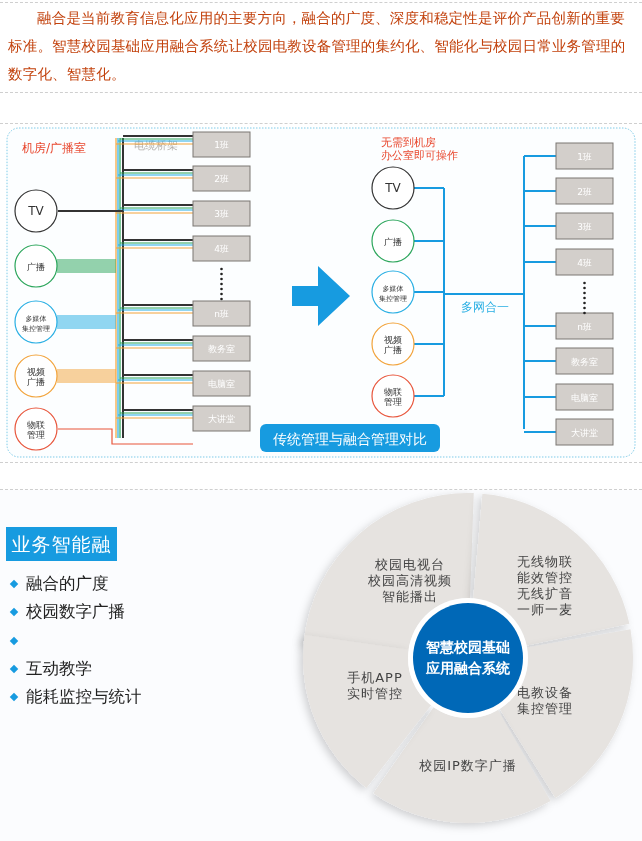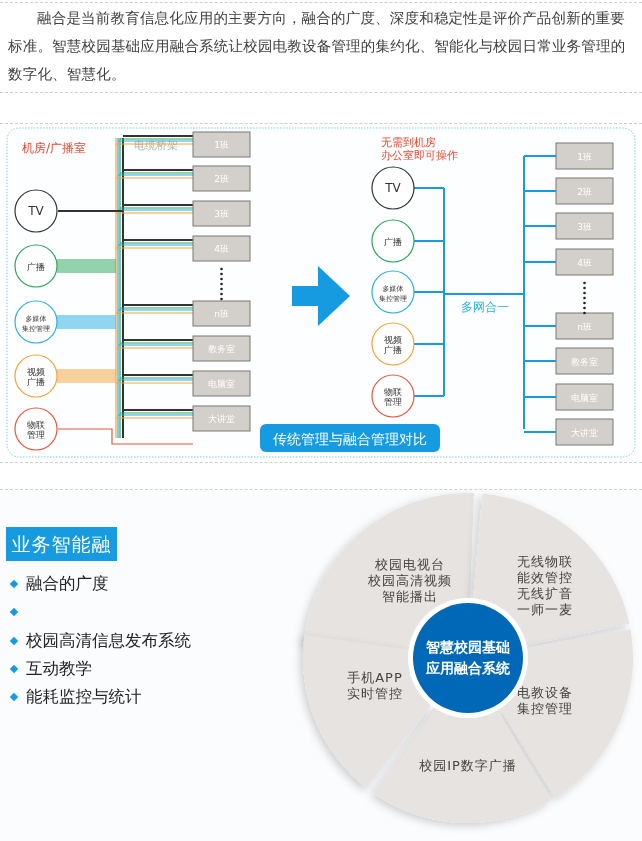--- a/index.html
+++ b/index.html
@@ -1,19 +1,19 @@
 <!DOCTYPE html>
 <html><head>
 <meta charset="utf-8">
 <style>
   html, body { margin:0; padding:0; }
   body { width:642px; height:841px; position:relative; overflow:hidden; background:#ffffff;
          font-family:"DejaVu Sans","Liberation Sans",sans-serif; color:#333; }
   .dash { position:absolute; left:0; width:642px; height:0; border-top:1px dashed #cfcfcf; }
-  .intro { position:absolute; left:8px; top:4px; width:630px; font-size:14.5px; line-height:28px; color:#404040;
+  .intro { position:absolute; left:8px; top:4px; width:630px; font-size:14.5px; line-height:28px; color:#c2410c;
            text-indent:2em; letter-spacing:0.2px; }
   #diagram1 { position:absolute; left:0; top:126px; }
   .lower { position:absolute; left:0; top:490px; width:642px; height:351px; background:#fbfcfe; }
   .section-title { position:absolute; left:6px; top:527px; width:111px; height:34px; background:#179be0; color:#fff;
                    font-size:19px; line-height:34px; text-align:center; letter-spacing:1px; }
   .feat-list { position:absolute; left:8px; top:570px; margin:0; padding:0; list-style:none; }
   .feat-list li { height:28.3px; line-height:28.3px; font-size:16.5px; color:#222; display:flex; align-items:center; }
   .feat-list .bullet { display:inline-block; width:6px; height:6px; background:#179be0; transform:rotate(45deg);
                        margin:0 9px 0 3px; }
   #wheel { position:absolute; left:290px; top:490px; }
@@ -198,24 +198,24 @@
 <div class="dash" style="top:489px"></div>
 
 <div class="section-title">业务智能融合</div>
 <ul class="feat-list">
   <li>
       <span class="bullet"></span>
       <span>融合的广度</span>
     </li>
   <li>
       <span class="bullet"></span>
-    </li>
-  <li>
-      <span class="bullet"></span>
-      <span>校园高清信息发布系统</span>
+      <span>校园数字广播</span>
+    </li>
+  <li>
+      <span class="bullet"></span>
     </li>
   <li>
       <span class="bullet"></span>
       <span>互动教学</span>
     </li>
   <li>
       <span class="bullet"></span>
       <span>能耗监控与统计</span>
     </li>
 </ul>

